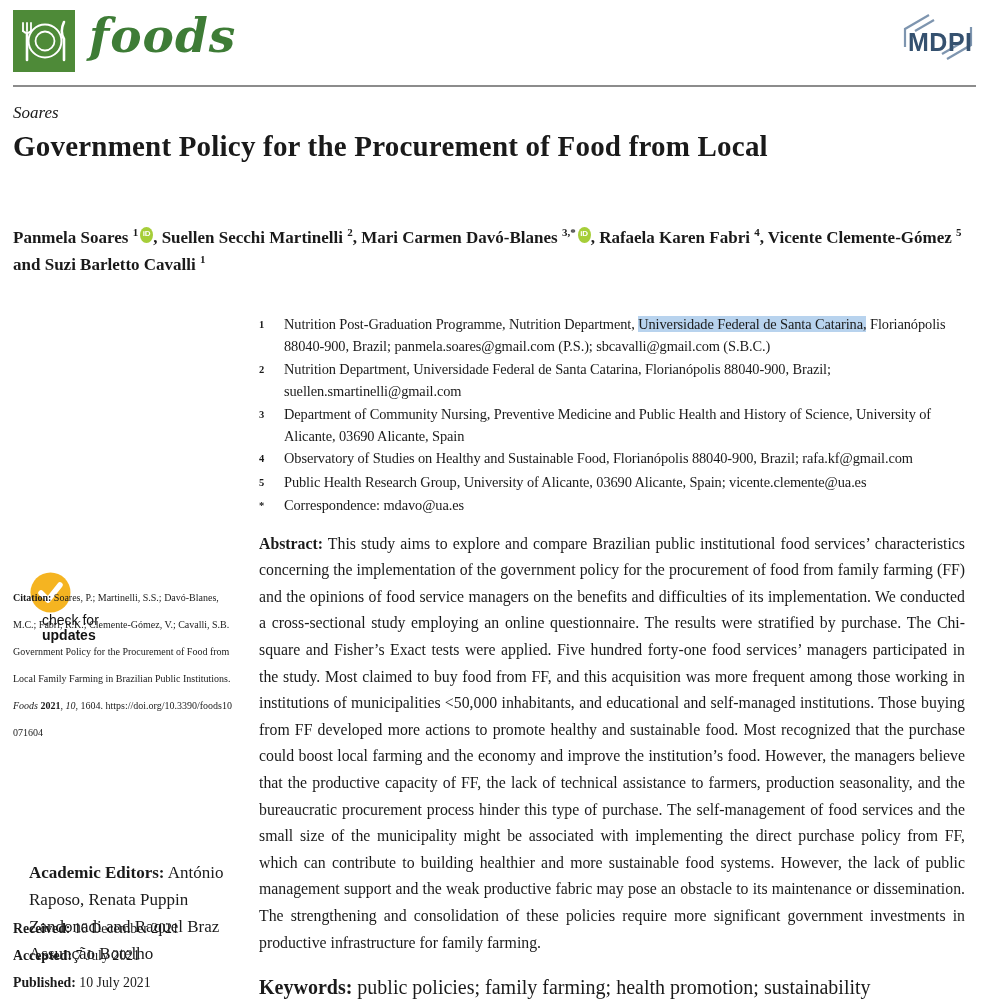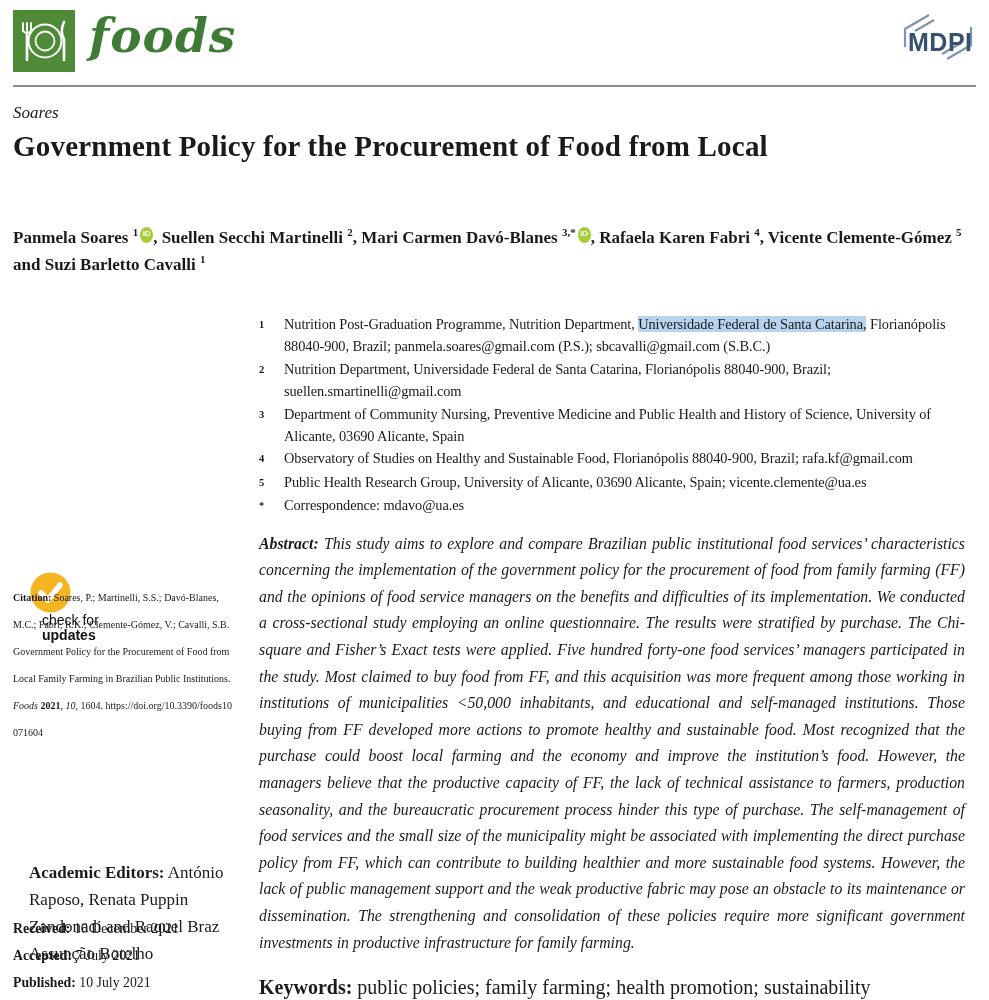--- a/index.html
+++ b/index.html
@@ -25,21 +25,21 @@
          color:#fff;font:bold 8px/13px "Liberation Sans",sans-serif;text-align:center;
          margin-left:2px;vertical-align:super;}
 
   
   .right-col{left:259px;top:313px;width:718px;}
   .affils{font-size:14.4px;line-height:22.4px;letter-spacing:-0.1px;}
   .affil-row{display:flex;}
   .affil-sup{flex:none;width:25px;font-size:10.5px;padding-top:1px;font-weight:bold;}
   .affil-text{flex:1;}
   .hl{background:#b8d3ee;}
-  .abstract{margin:13px 12px 0 0;font-size:15.8px;line-height:26.6px;text-align:justify;font-style:italic;}
+  .abstract{margin:13px 12px 0 0;font-size:15.8px;line-height:26.6px;text-align:justify;}
   .keywords{margin:20px 0 0 0;font-size:20px;}
 
   
   .badge{left:30px;top:572px;display:flex;align-items:flex-start;cursor:pointer;flex-direction:column;}
   .badge-text{margin-left:12px;font-family:"Liberation Sans",sans-serif;font-size:14px;
               line-height:15px;color:#111;}
   .badge-text .bold{font-weight:bold;}
   .citation{left:13px;top:584px;width:219px;font-size:10px;line-height:27px;margin:0;}
   .citation .link{word-break:break-all;}
   .editors{left:13px;top:843px;width:219px;font-size:17px;line-height:27px;margin:16px;}

